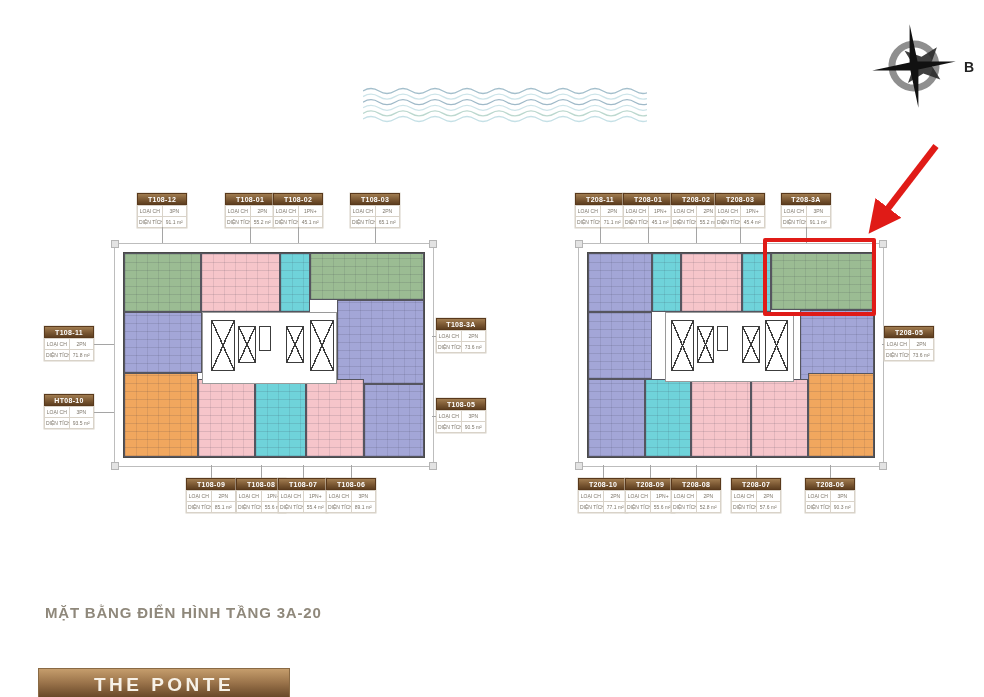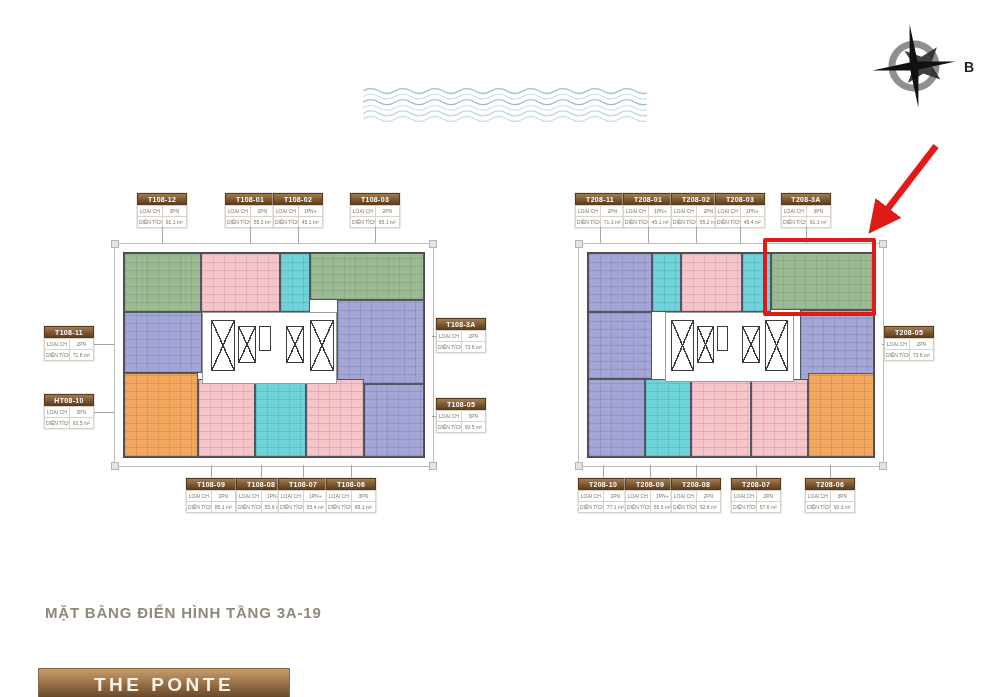--- a/index.html
+++ b/index.html
@@ -500,16 +500,16 @@
 
 <svg id="arrow-svg" style="left:0;top:0;" width="984" height="697" viewBox="0 0 984 697">
   <defs>
     <marker id="ah" markerWidth="5" markerHeight="5" refX="0.6" refY="2.5" orient="auto">
       <path d="M0,0 L5,2.5 L0,5 Z" fill="#e01b17"></path>
     </marker>
   </defs>
   <line x1="936" y1="146" x2="886" y2="211" stroke="#e01b17" stroke-width="6.5" marker-end="url(#ah)"></line>
 </svg>
 
-<div id="plan-title">MẶT BẰNG ĐIỂN HÌNH TẦNG 3A-19</div>
+<div id="plan-title">MẶT BẰNG ĐIỂN HÌNH TẦNG 3A-20</div>
 <div id="brand-bar">
   <span>THE PONTE</span>
 </div>
 
 </body></html>

